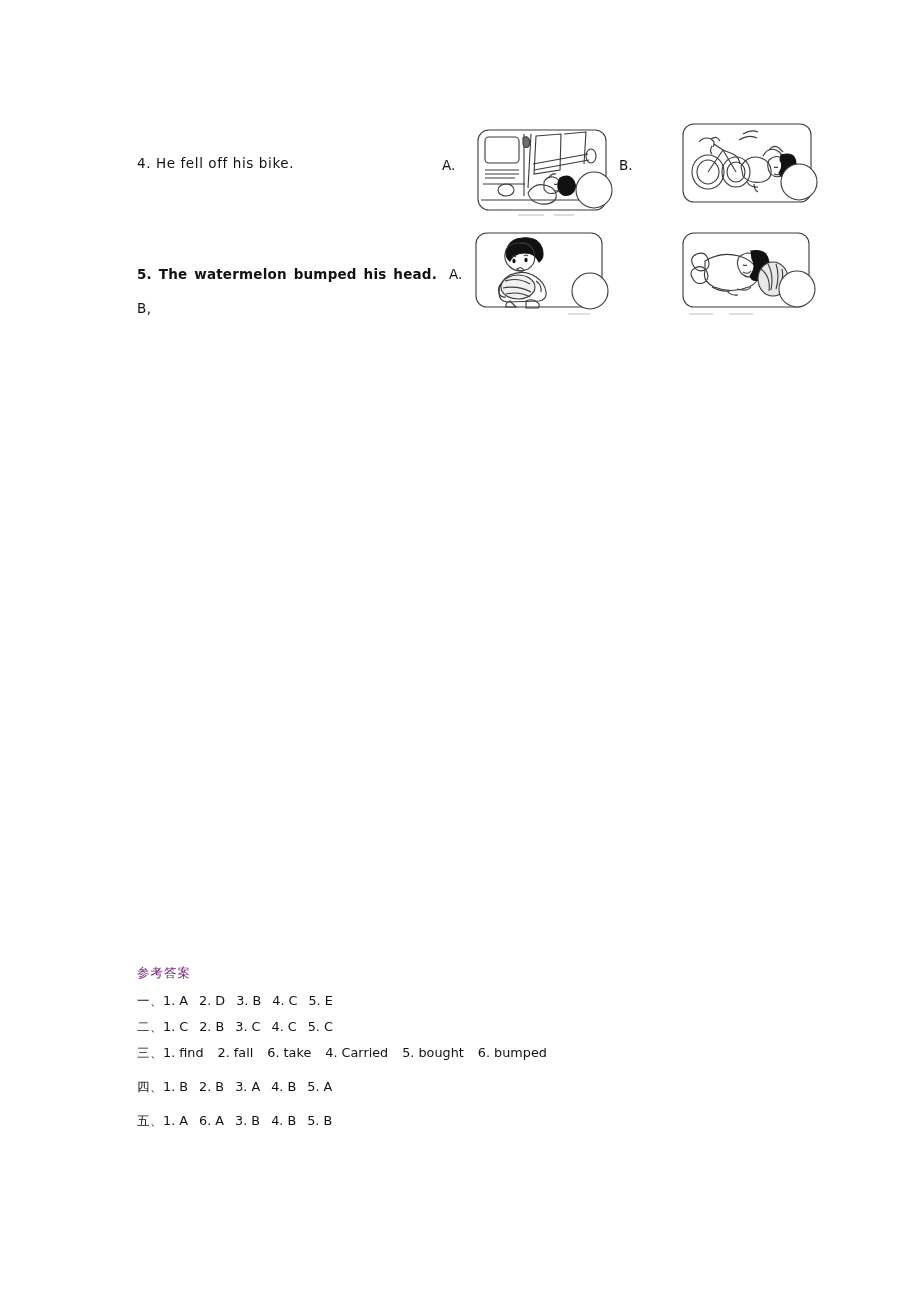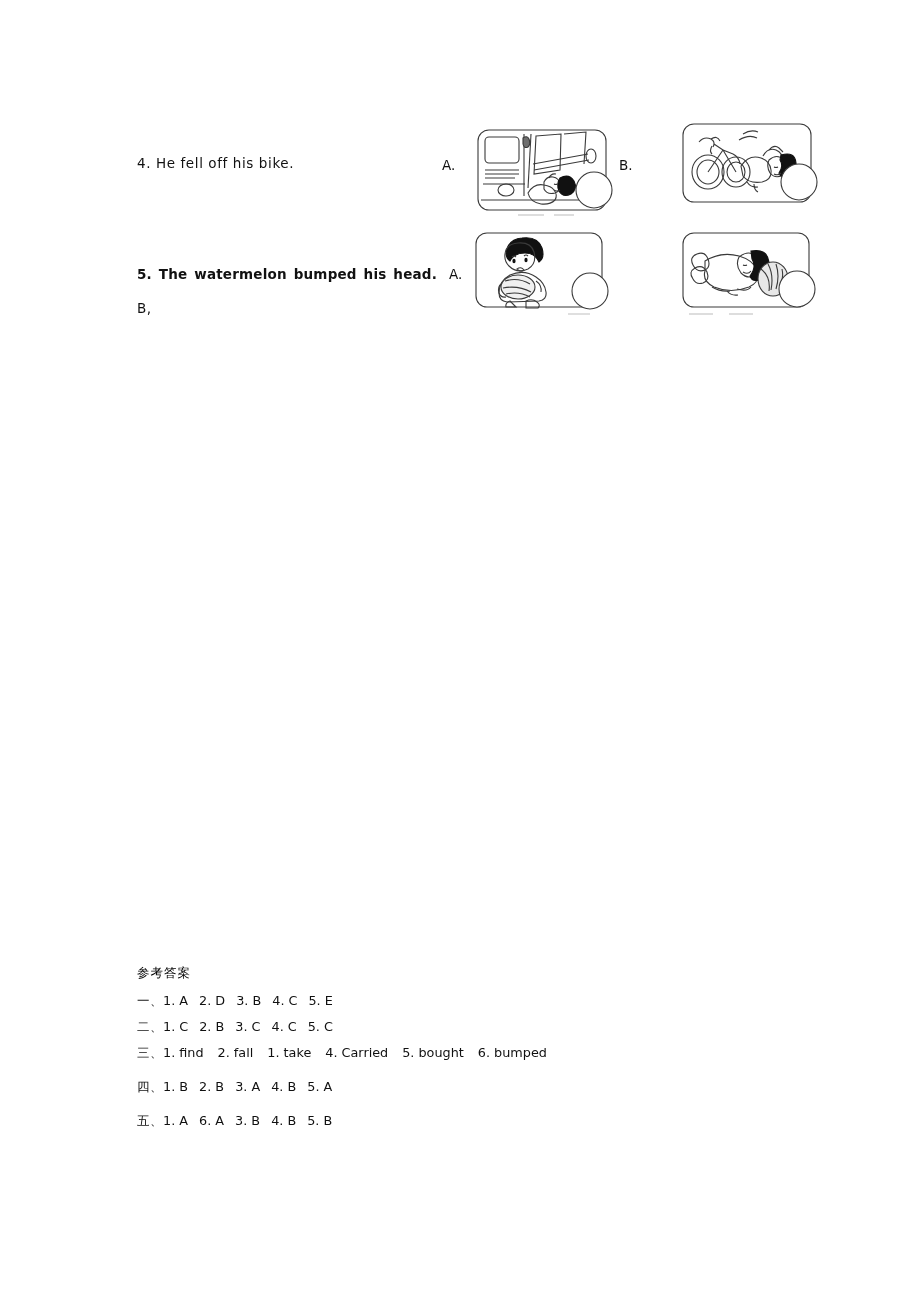--- a/index.html
+++ b/index.html
@@ -67,21 +67,21 @@
   
   #answer-key {
     position: absolute;
     left: 137px;
     top: 965px;
     width: 700px;
   }
   #answer-key-title {
     font-family: "DejaVu Serif", serif;
     font-size: 12.5px;
-    color: #000000;
+    color: #701a75;
     margin-bottom: 11px;
     letter-spacing: 1px;
   }
   .ans-row {
     font-family: "DejaVu Sans", sans-serif;
     font-size: 12.8px;
     color: #111111;
     white-space: nowrap;
     margin-bottom: 9px;
   }
@@ -250,21 +250,21 @@
 
     <div class="ans-row">
       <span class="ans-head">一、</span><span class="ans-item">1. A</span><span class="ans-item">2. D</span><span class="ans-item">3. B</span><span class="ans-item">4. C</span><span class="ans-item">5. E</span>
     </div>
 
     <div class="ans-row">
       <span class="ans-head">二、</span><span class="ans-item">1. C</span><span class="ans-item">2. B</span><span class="ans-item">3. C</span><span class="ans-item">4. C</span><span class="ans-item">5. C</span>
     </div>
 
     <div class="ans-row ans-wide gap">
-      <span class="ans-head">三、</span><span class="ans-item">1. find</span><span class="ans-item">2. fall</span><span class="ans-item">1. take</span><span class="ans-item">4. Carried</span><span class="ans-item">5. bought</span><span class="ans-item">6. bumped</span>
+      <span class="ans-head">三、</span><span class="ans-item">1. find</span><span class="ans-item">2. fall</span><span class="ans-item">6. take</span><span class="ans-item">4. Carried</span><span class="ans-item">5. bought</span><span class="ans-item">6. bumped</span>
     </div>
 
     <div class="ans-row gap">
       <span class="ans-head">四、</span><span class="ans-item">1. B</span><span class="ans-item">2. B</span><span class="ans-item">3. A</span><span class="ans-item">4. B</span><span class="ans-item">5. A</span>
     </div>
 
     <div class="ans-row">
       <span class="ans-head">五、</span><span class="ans-item">1. A</span><span class="ans-item">6. A</span><span class="ans-item">3. B</span><span class="ans-item">4. B</span><span class="ans-item">5. B</span>
     </div>
 

